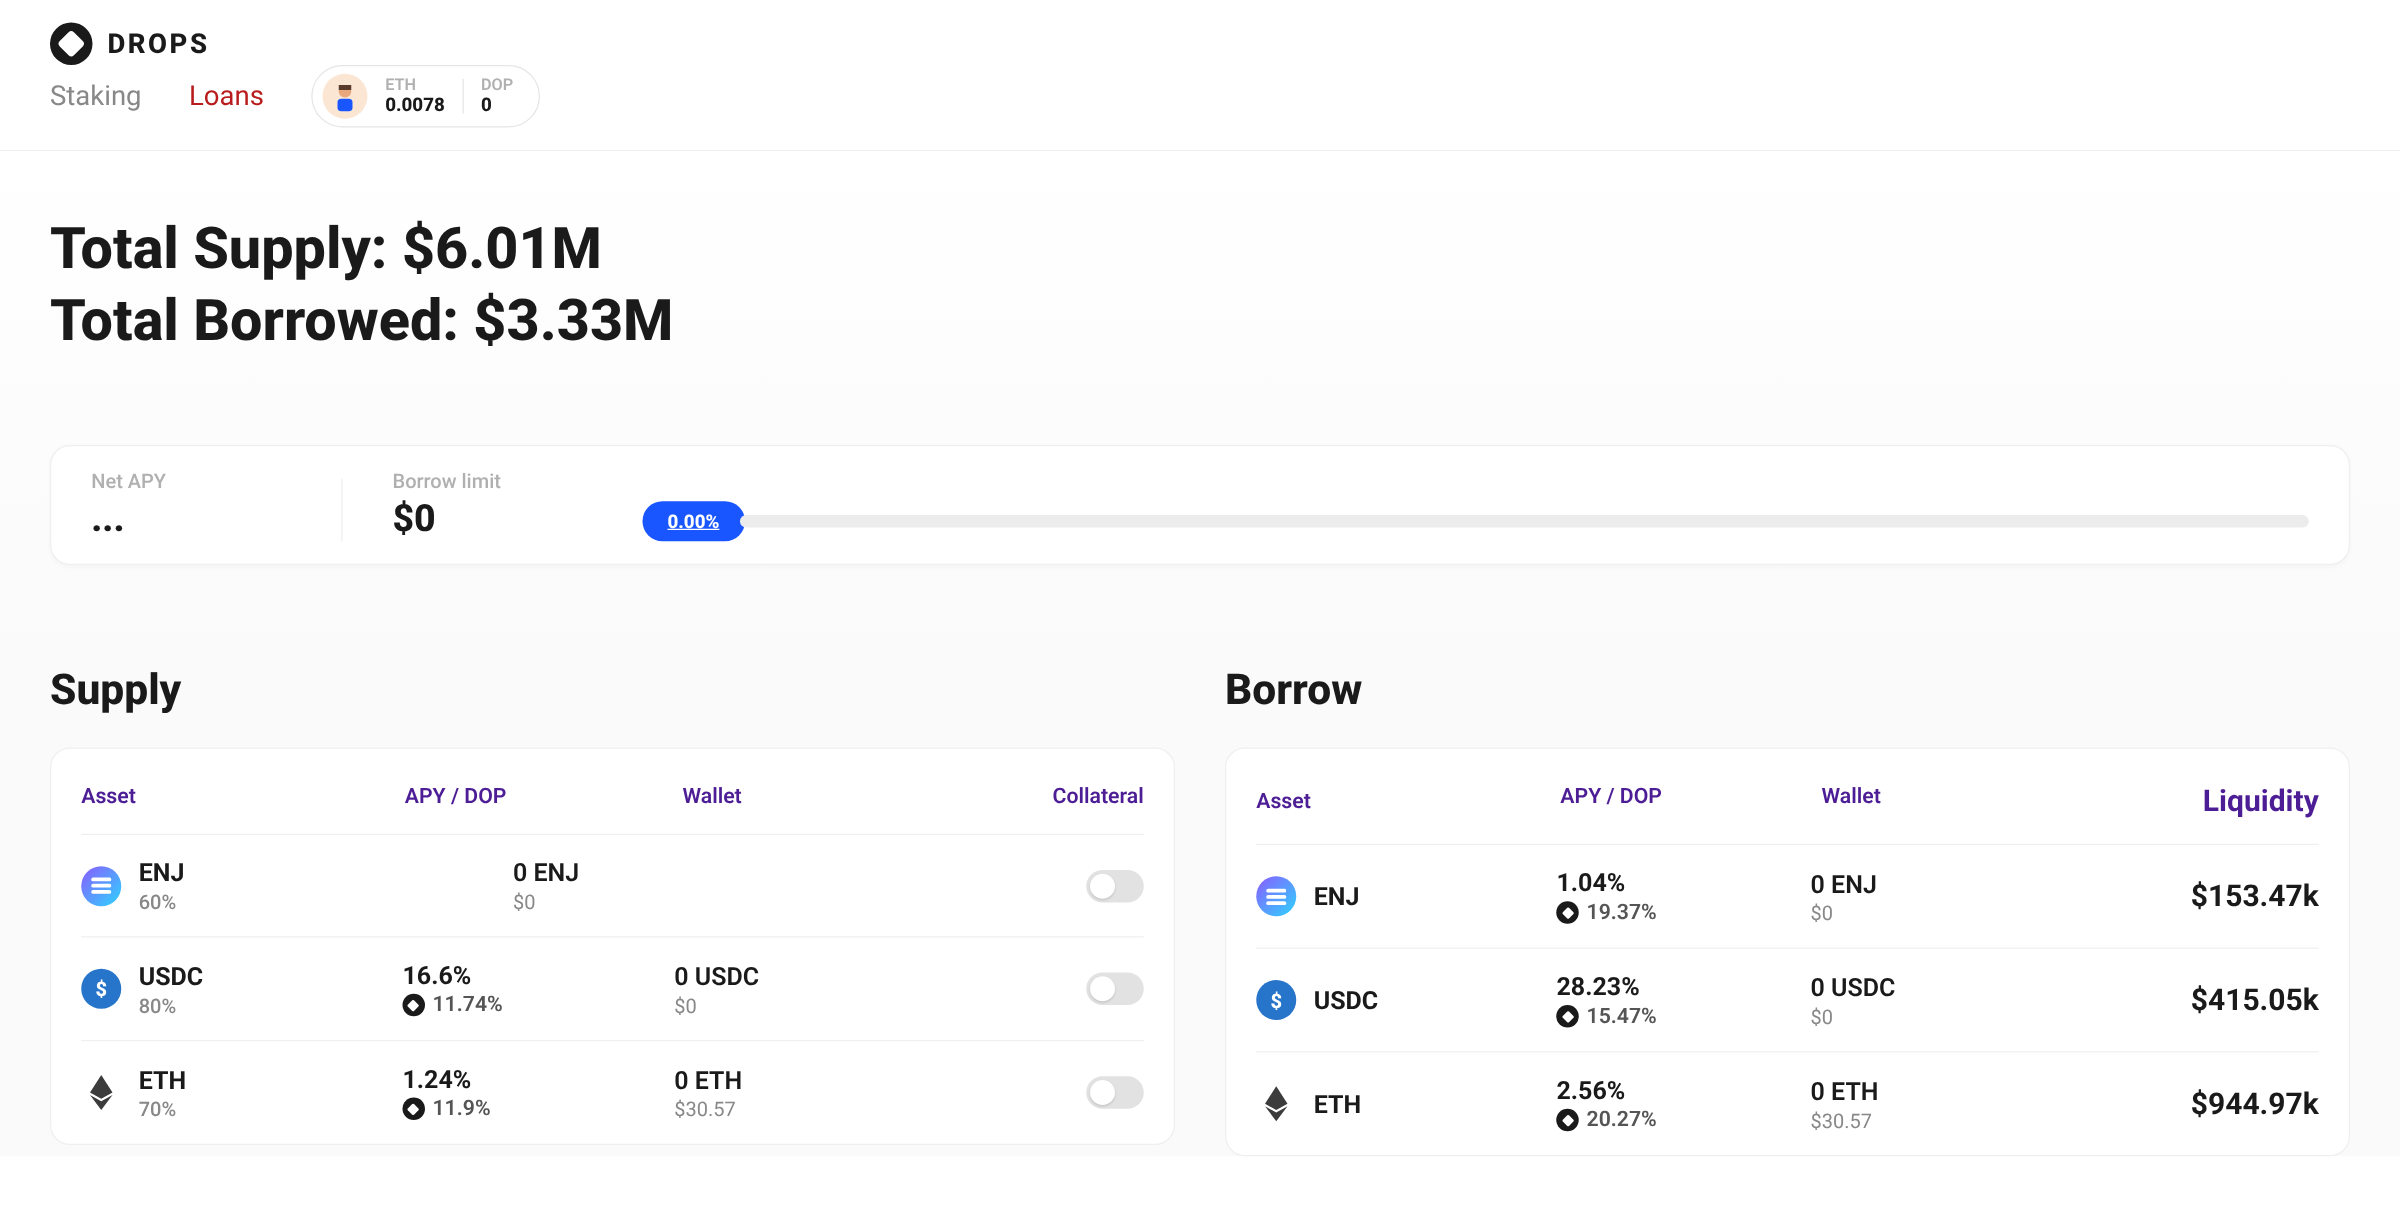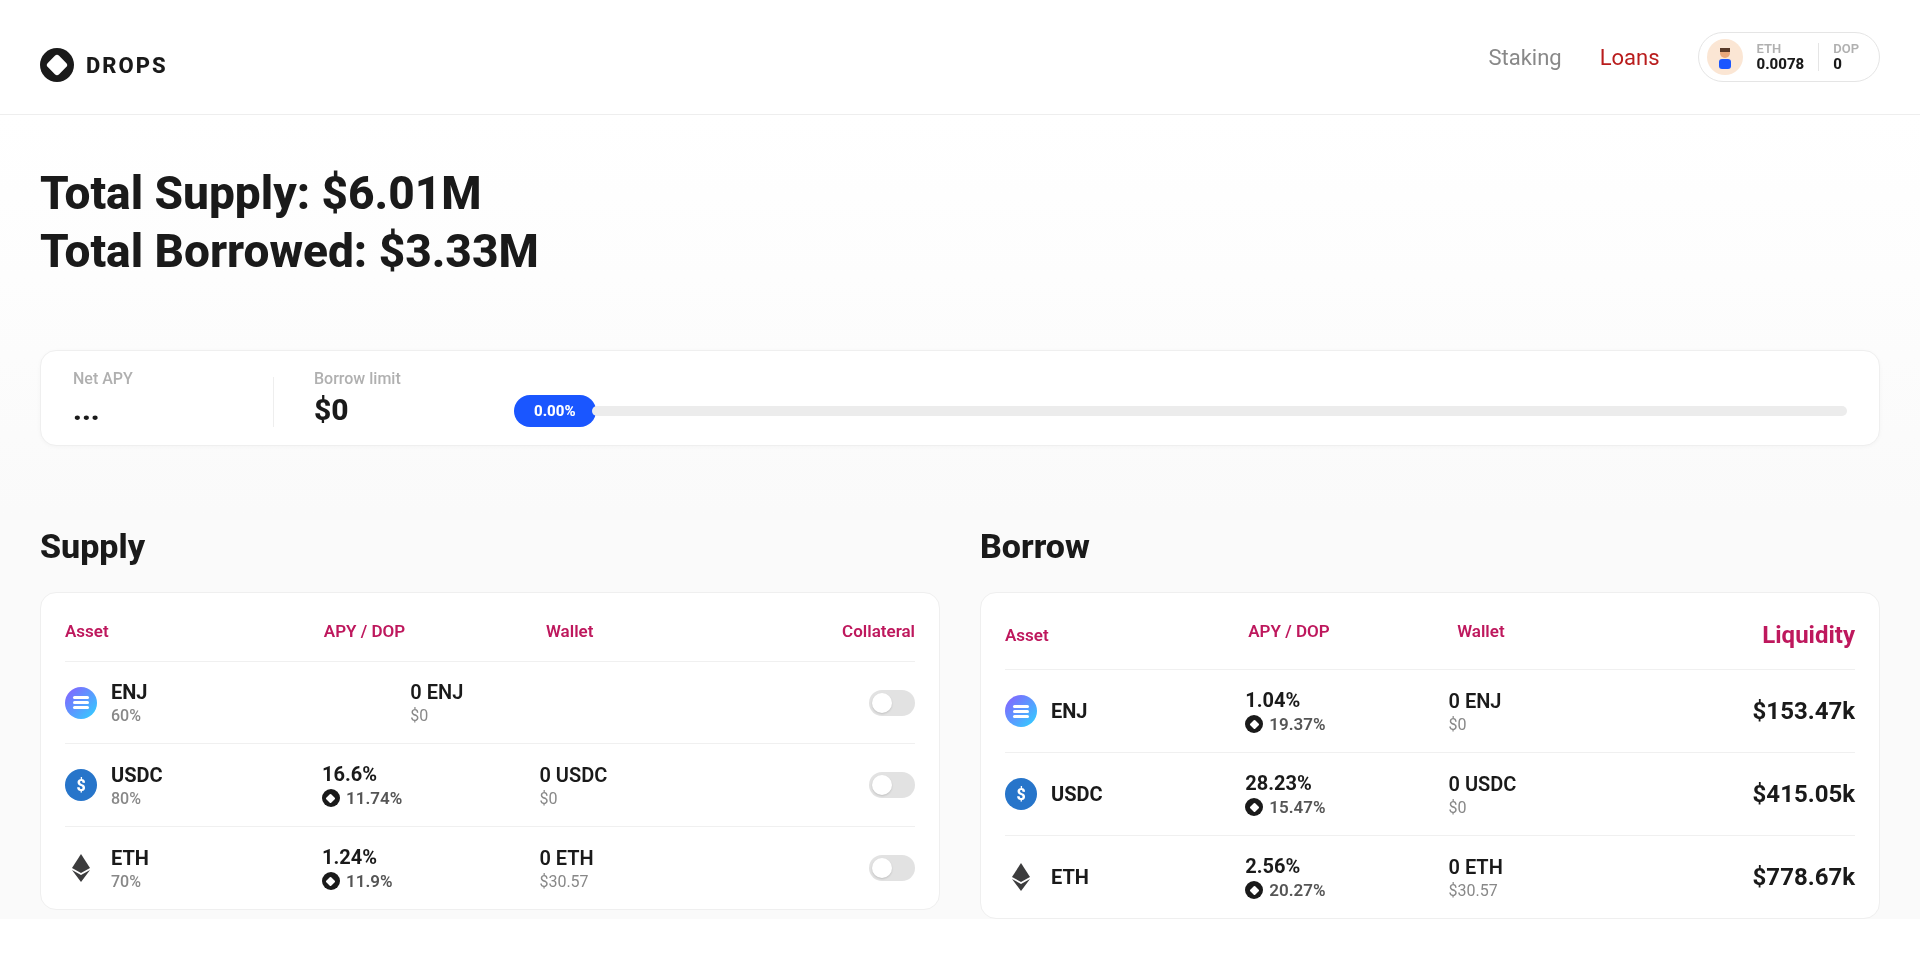--- a/index.html
+++ b/index.html
@@ -5,25 +5,26 @@
 * { margin: 0; padding: 0; box-sizing: border-box; }
 body {
   font-family: -apple-system, BlinkMacSystemFont, "Segoe UI", Roboto, Helvetica, Arial, sans-serif;
   background: #ffffff;
   color: #1a1a1a;
   width: 1920px;
   min-height: 970px;
 }
 .header {
   display: flex;
-  align-items: flex-end;
+  align-items: flex-start;
   justify-content: space-between;
-  padding: 32px 40px;
+  padding: 18px 40px;
   border-bottom: 1px solid #eeeeee;
   background: #fff;
+  flex-direction: column;
 }
 .logo-group { display: flex; align-items: center; gap: 12px; }
 .logo-circle {
   width: 34px; height: 34px; border-radius: 50%;
   background: #1a1a1a; display: flex; align-items: center; justify-content: center;
 }
 .logo-inner {
   width: 16px; height: 16px; background: #fff; border-radius: 3px; transform: rotate(45deg);
 }
 .logo-text { font-size: 22px; font-weight: 800; letter-spacing: 2px; color: #1a1a1a; }
@@ -50,32 +51,32 @@
   box-shadow: 0 1px 4px rgba(0,0,0,0.03);
   margin-bottom: 80px;
 }
 .stat-block { display: flex; flex-direction: column; gap: 4px; min-width: 160px; }
 .stat-label { font-size: 16px; color: #b0b0b0; font-weight: 500; }
 .stat-value { font-size: 30px; font-weight: 800; color: #1a1a1a; }
 .stat-divider { width: 1px; height: 50px; background: #eeeeee; }
 .progress-wrap { flex: 1; display: flex; align-items: center; gap: 0; }
 .progress-badge {
   background: #1a56ff; color: #fff; font-size: 15px; font-weight: 800;
-  padding: 7px 20px; border-radius: 30px; white-space: nowrap;
+  padding: 7px 20px; border-radius: 30px; white-space: nowrap; text-decoration: underline;
 }
 .progress-bar { flex: 1; height: 10px; background: #ececec; border-radius: 10px; margin-left: -4px; }
 
 .tables-row { display: flex; gap: 40px; }
 .table-section { flex: 1; display: flex; flex-direction: column; }
 .section-title { font-size: 34px; font-weight: 800; margin-bottom: 26px; }
 .table-card {
   border: 1px solid #efefef; border-radius: 16px; padding: 20px 24px 0 24px;
   background: #fff;
 }
-.table-header { display: flex; padding: 8px 0 20px 0; color: #be185d; font-size: 17px; font-weight: 600; gap: 20px; }
+.table-header { display: flex; padding: 8px 0 20px 0; color: #4c1d95; font-size: 17px; font-weight: 600; gap: 20px; }
 .table-row {
   display: flex; align-items: center; padding: 18px 0;
   border-top: 1px solid #f0f0f0;
 }
 .col-asset { flex: 1.3; display: flex; align-items: center; gap: 14px; }
 .col-apy { flex: 1.1; }
 .col-wallet { flex: 1.2; }
 .col-collateral { flex: 0.7; text-align: right; display: flex; justify-content: flex-end; }
 .col-liquidity { flex: 1; text-align: right; font-size: 24px; font-weight: 700; }
 
@@ -333,21 +334,21 @@
                 <div class="apy-main">2.56%</div>
                 <div class="apy-sub">
                   <span class="dop-dot"></span>
                   <span>20.27%</span>
                 </div>
               </div>
               <div class="col-wallet">
                 <div class="wallet-main">0 ETH</div>
                 <div class="wallet-sub">$30.57</div>
               </div>
-              <div class="col-liquidity">$778.67k</div>
+              <div class="col-liquidity">$944.97k</div>
             </div>
           </div>
       </div>
     </div>
 
   </div>
 
 </div>
 
 </body></html>

